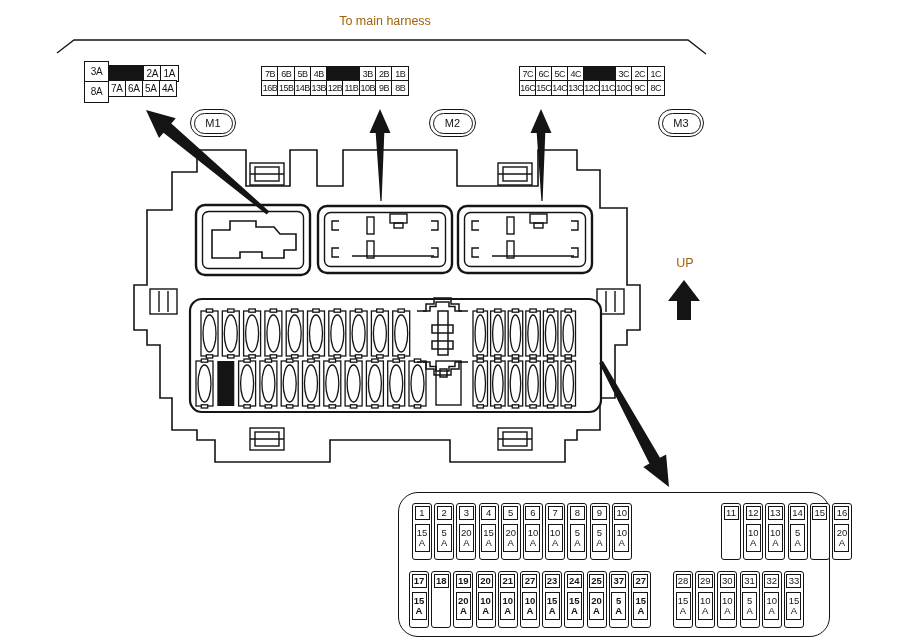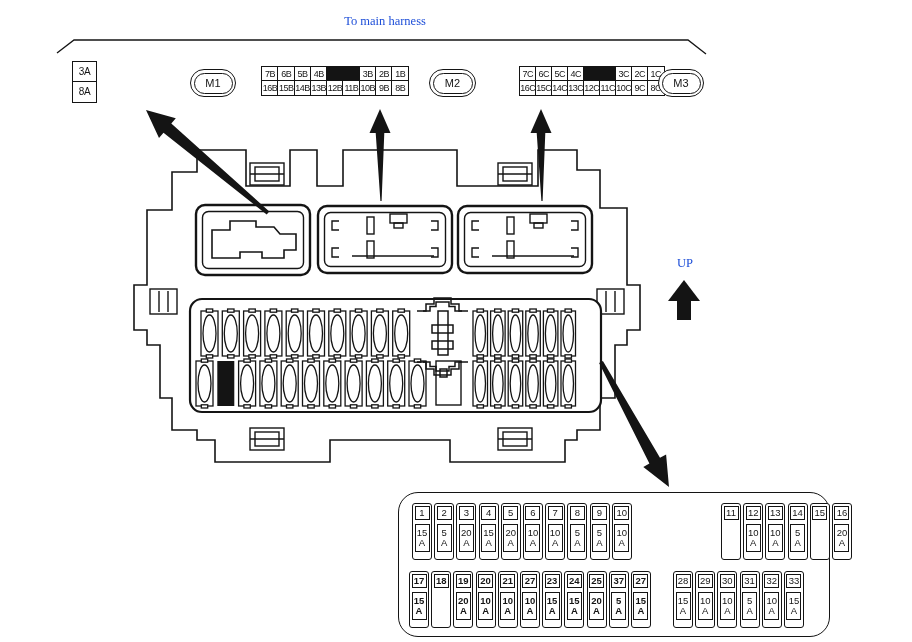--- a/index.html
+++ b/index.html
@@ -1,52 +1,52 @@
 <!DOCTYPE html>
 <html><head>
 <meta charset="utf-8">
 <style>
   html,body{margin:0;padding:0;background:#fff;}
   .canvas{
     position:relative;width:912px;height:642px;background:#fff;overflow:hidden;
     font-family:"Liberation Sans","DejaVu Sans",sans-serif;color:#141414;
   }
   svg.art{position:absolute;left:0;top:0;}
-  .lbl{position:absolute;font-size:12.5px;color:#1d4ed8;font-family:Liberation Serif, serif;}
+  .lbl{position:absolute;font-size:12.5px;color:#a16207;}
   #harness-label{left:300px;top:14px;width:170px;text-align:center;}
   #up-label{left:667px;top:256px;width:36px;text-align:center;}
 
   
   .conn{position:absolute;display:flex;}
   .cell{
     box-sizing:border-box;border:1.5px solid #141414;background:#fff;
     display:flex;align-items:center;justify-content:center;
     font-size:10px;letter-spacing:-0.3px;
   }
   .cell.black{background:#141414;}
   .row{display:flex;}
   .row + .row{margin-top:-1.5px;}
   .row .cell + .cell, .first-col + .main-grid{margin-left:-1.5px;}
-  .conn-a{left:72px;top:61px;}
+  .conn-a{left:84px;top:61px;}
   .conn-a .first-col{display:flex;flex-direction:column;z-index:2;}
   .conn-a .first-col .cell{width:25px;height:21.5px;}
   .conn-a .first-col .cell + .cell{margin-top:-1.5px;}
   .conn-a .main-grid{margin-top:3.5px;}
   .conn-a .main-grid .cell{width:18.5px;height:17px;}
   .conn-a .main-grid .cell.black{width:37px;}
   .conn-b .cell,.conn-c .cell{width:17.8px;height:15.8px;font-size:9px;letter-spacing:-0.5px;}
   .conn-b .cell.black,.conn-c .cell.black{width:34.1px;}
   .conn-b{left:261px;top:66px;display:block;}
   .conn-c{left:491px;top:66px;display:block;}
   .conn-c .cell{width:17.5px;margin-left:28px;}
   .conn-c .cell.black{width:33.5px;}
 
   
   .pill{position:absolute;border:1.5px solid #141414;border-radius:15px;
-    display:flex;align-items:center;justify-content:center;background:#fff;box-sizing:border-box;}
+    display:flex;align-items:center;justify-content:center;background:#fff;box-sizing:border-box;margin-top:40px;}
   .pill .pill-inner{border:1.4px solid #141414;border-radius:11px;width:calc(100% - 7px);
     height:calc(100% - 7px);display:flex;align-items:center;justify-content:center;font-size:11px;}
   #pill-m1{left:190px;top:69px;width:46px;height:28px;}
   #pill-m2{left:429px;top:69px;width:47px;height:28px;}
   #pill-m3{left:658px;top:69px;width:46px;height:28px;}
 
   
   .fuse-panel{position:absolute;left:398px;top:492px;width:432px;height:145px;
     box-sizing:border-box;border:1.6px solid #141414;border-radius:20px;background:#fff;}
   .fgroup{position:absolute;display:flex;gap:2.2px;}
@@ -374,20 +374,33 @@
   </svg>
 
   <div class="lbl" id="harness-label">To main harness</div>
   <div class="lbl" id="up-label">UP</div>
 
   <div class="conn conn-a" id="conn-a">
     <div class="first-col">
         <div class="cell">3A</div>
         <div class="cell">8A</div>
       </div>
+    <div class="main-grid">
+      <div class="row">
+          <div class="cell black"></div>
+          <div class="cell">2A</div>
+          <div class="cell">1A</div>
+        </div>
+      <div class="row">
+          <div class="cell">7A</div>
+          <div class="cell">6A</div>
+          <div class="cell">5A</div>
+          <div class="cell">4A</div>
+        </div>
+    </div>
   </div>
   <div class="conn conn-b" id="conn-b">
     <div class="row">
         <div class="cell">7B</div>
         <div class="cell">6B</div>
         <div class="cell">5B</div>
         <div class="cell">4B</div>
         <div class="cell black"></div>
         <div class="cell">3B</div>
         <div class="cell">2B</div>

